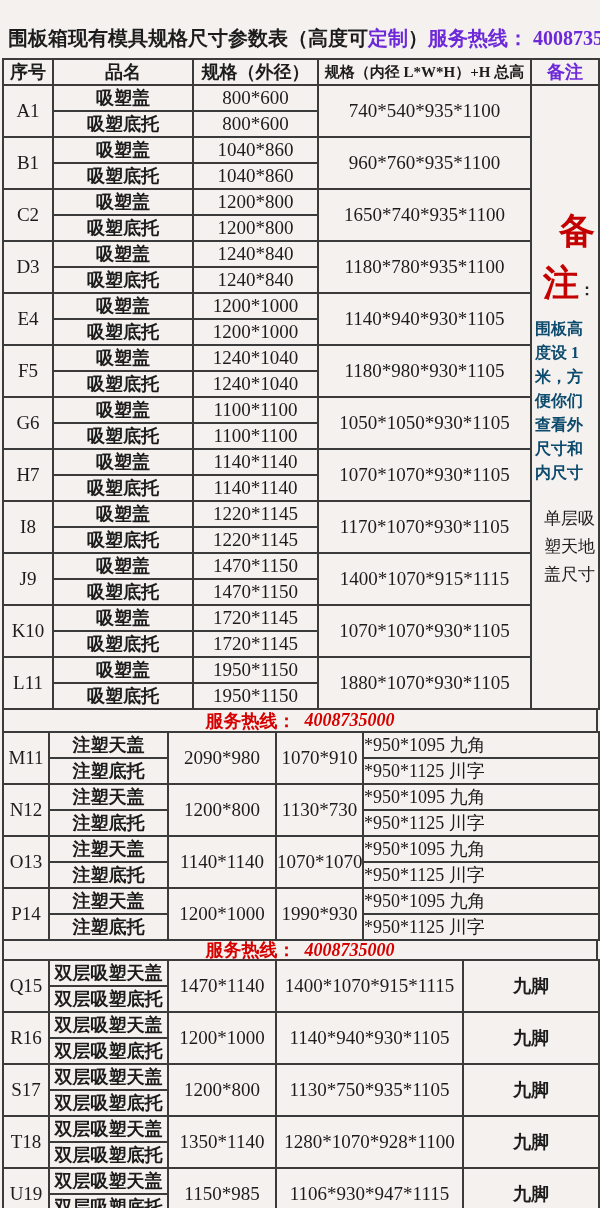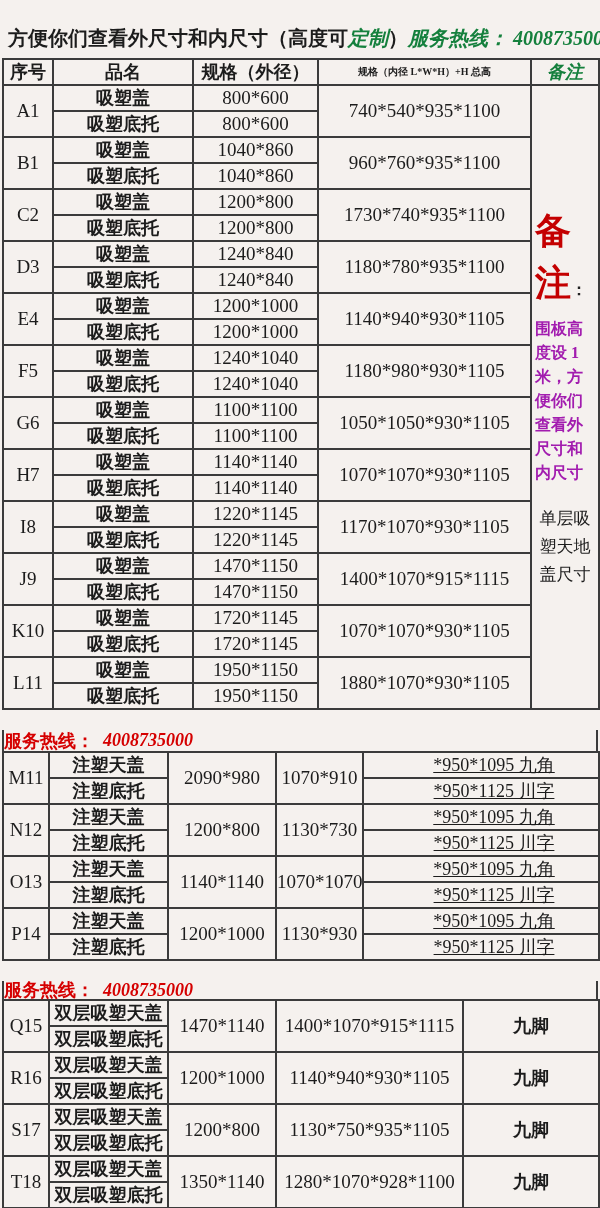--- a/index.html
+++ b/index.html
@@ -9,59 +9,59 @@
     font-family:"Liberation Serif","DejaVu Serif",serif;
     color:#1c1c1c;
     overflow:hidden;
   }
   .sheet{width:596px;margin-left:2px;}
   .title{
     padding:25px 0 6px 6px;
     font-size:20px;font-weight:bold;
     white-space:nowrap;letter-spacing:0px;
   }
-  .red{color:#15803d;font-style:italic;}
+  .red{color:#6d28d9;}
   table{
     border-collapse:collapse;table-layout:fixed;width:596px;
   }
   td,th{
     border:2px solid #3b3b3b;
     text-align:center;vertical-align:middle;
     padding:0;overflow:hidden;
     font-weight:normal;
   }
   th{font-weight:bold;font-size:18px;}
-  th.h-inner{font-size:10px;}
+  th.h-inner{font-size:15px;}
   .t1 tr{height:25px;}
   .t1 tr.hdr{height:24px;}
   .t2 tr{height:26px;}
   .t3 tr{height:25px;}
   .cjk{font-size:18px;font-weight:bold;}
   .num{font-size:19px;}
-  .note-cell{text-align:center;padding-left:26px;font-size:18px;text-decoration:underline;}
+  .note-cell{text-align:left;font-size:18px;}
   .phone{
     border-left:2px solid #3b3b3b;border-right:2px solid #3b3b3b;
-    display:flex;align-items:center;justify-content:flex-start;
-    font-size:18px;font-weight:bold;color:#d50000;margin-top:20px;
+    display:flex;align-items:center;justify-content:center;
+    font-size:18px;font-weight:bold;color:#d50000;
   }
   .phone .gap{margin-left:9px;font-style:italic;}
   .ph1{height:21px;}
   .ph2{height:18px;}
   .remark-cell{vertical-align:middle;padding:0 3px;}
-  .remark-big{font-size:36px;font-weight:bold;color:#c40000;line-height:1.45;text-align:left;}
+  .remark-big{font-size:36px;font-weight:bold;color:#c40000;line-height:1.45;text-align:right;}
   .remark-colon{font-size:16px;color:#222;}
-  .remark-green{color:#a21caf;font-weight:bold;font-size:16px;line-height:24px;text-align:left;margin-top:8px;}
-  .remark-black{font-size:17px;line-height:28px;text-align:center;margin-top:20px;}
+  .remark-green{color:#0c4a6e;font-weight:bold;font-size:16px;line-height:24px;text-align:left;margin-top:8px;}
+  .remark-black{font-size:17px;line-height:28px;text-align:right;margin-top:20px;}
 </style>
 </head>
 <body>
 
 <div class="sheet">
 
-  <div class="title"><span>方便你们查看外尺寸和内尺寸（高度可</span><span class="red">定制</span><span>）</span><span class="red">服务热线： 4008735000</span></div>
+  <div class="title"><span>围板箱现有模具规格尺寸参数表（高度可</span><span class="red">定制</span><span>）</span><span class="red">服务热线： 4008735000</span></div>
 
   <table class="t1">
     <colgroup>
         <col style="width:50px">
         <col style="width:140px">
         <col style="width:125px">
         <col style="width:213px">
         <col style="width:68px">
       </colgroup>
     <tbody>
@@ -97,21 +97,21 @@
     </tr>
     <tr>
       <td class="cjk">吸塑底托</td>
       <td class="num">1040*860</td>
     </tr>
 
     <tr>
       <td class="num" rowspan="2">C2</td>
       <td class="cjk">吸塑盖</td>
       <td class="num">1200*800</td>
-      <td class="num" rowspan="2">1730*740*935*1100</td>
+      <td class="num" rowspan="2">1650*740*935*1100</td>
     </tr>
     <tr>
       <td class="cjk">吸塑底托</td>
       <td class="num">1200*800</td>
     </tr>
 
     <tr>
       <td class="num" rowspan="2">D3</td>
       <td class="cjk">吸塑盖</td>
       <td class="num">1240*840</td>
@@ -260,21 +260,21 @@
     </tr>
     <tr>
       <td class="cjk">注塑底托</td>
       <td class="note-cell">*950*1125 川字</td>
     </tr>
 
     <tr>
       <td class="num" rowspan="2">P14</td>
       <td class="cjk">注塑天盖</td>
       <td class="num" rowspan="2">1200*1000</td>
-      <td class="num" rowspan="2">1130*930</td>
+      <td class="num" rowspan="2">1990*930</td>
       <td class="note-cell">*950*1095 九角</td>
     </tr>
     <tr>
       <td class="cjk">注塑底托</td>
       <td class="note-cell">*950*1125 川字</td>
     </tr>
   </tbody>
     </table>
 
   <div class="phone ph2">

